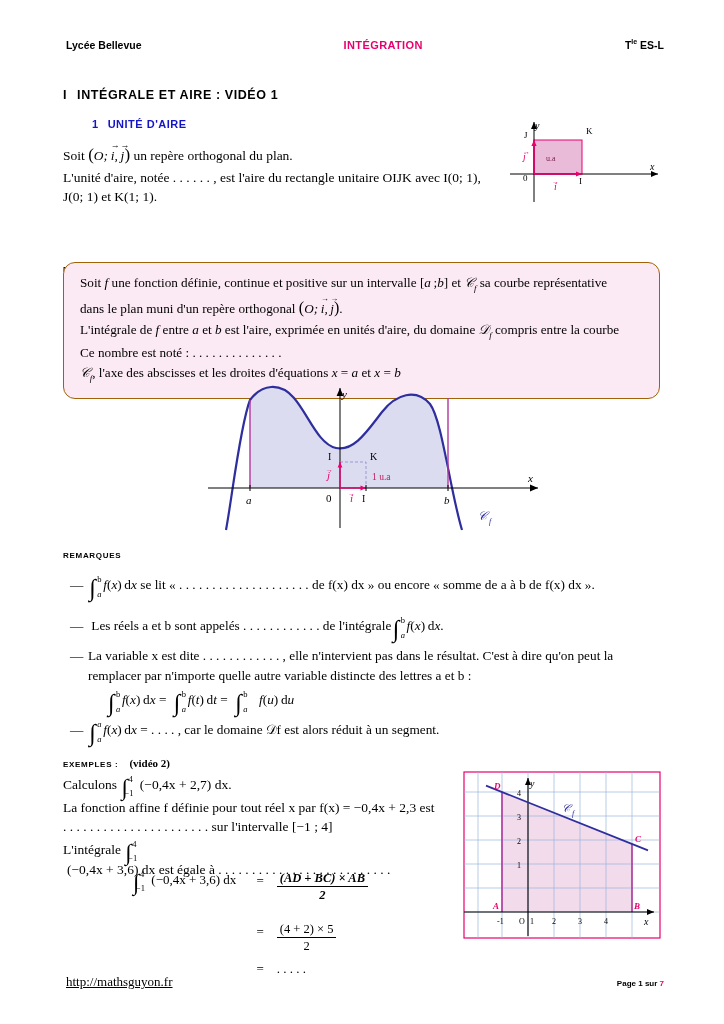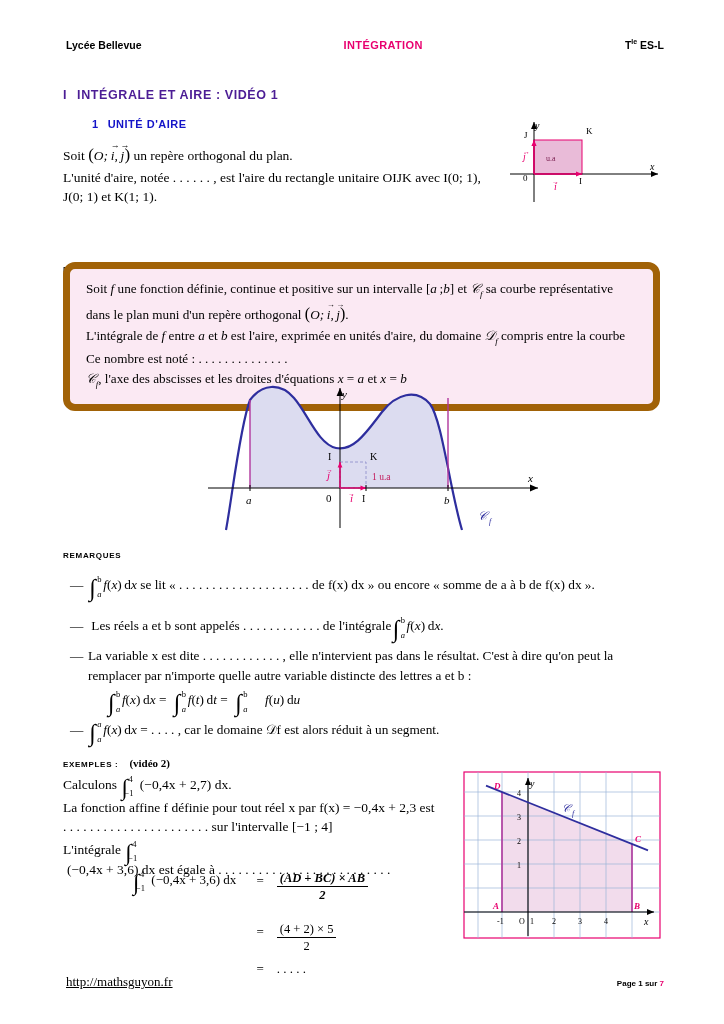--- a/index.html
+++ b/index.html
@@ -25,21 +25,21 @@
   .hdr .center{
     font-family:"Liberation Sans",sans-serif;font-weight:bold;
     color:#E8006F;letter-spacing:.4px;font-size:11px;
   }
   .hdr .right{font-family:"Liberation Sans",sans-serif;font-weight:bold;font-size:10.5px;}
   .hdr .right sup{font-size:7px;}
 
   
   .h1{
     position:absolute;font-family:"Liberation Sans",sans-serif;font-weight:bold;
-    color:#4c1d95;font-size:12.5px;letter-spacing:.6px;
+    color:#000000;font-size:12.5px;letter-spacing:.6px;
   }
   .h1 .num{margin-right:10px;}
   .h2{
     position:absolute;font-family:"Liberation Sans",sans-serif;font-weight:bold;
     color:#1414C8;font-size:11px;letter-spacing:.5px;
   }
   .h2 .num{margin-right:9px;}
   .lbl{
     position:absolute;font-family:"Liberation Sans",sans-serif;font-weight:bold;
     font-size:8px;letter-spacing:.7px;color:#000;
@@ -47,21 +47,21 @@
 
   
   .txt{position:absolute;font-size:13.5px;line-height:1.45;}
   .it{font-style:italic;}
   .mathvar{font-style:italic;font-family:"Liberation Serif",serif;}
 
   
   .defbox{
     position:absolute;left:63px;top:262px;width:597px;
     background:#FBE9F3;
-    border:7px solid #a16207;
+    border:1px solid #a16207;
     border-radius:12px;
     padding:10px 16px 12px 16px;
     box-sizing:border-box;
     font-size:13.2px;line-height:1.55;
   }
 
   
   .fig{position:absolute;}
   svg{display:block;}
 
@@ -215,21 +215,21 @@
         <div>La variable x est dite . . . . . . . . . . . . , elle n'intervient pas dans le résultat. C'est à dire qu'on peut la</div>
         <div>remplacer par n'importe quelle autre variable distincte des lettres a et b :</div>
       </div>
     </div>
     <div style="margin-left:40px;margin-top:4px;">
       <span class="lim" style="top:-2px;"><span style="display:block;position:relative;left:6px;">b</span><span class="int" style="font-size:24px;display:block;position:relative;top:4px;left:-2px;">∫</span><span style="display:block;position:relative;left:6px;top:6px;font-style:italic;">a</span></span>
       <span style="display:inline-block;margin-left:2px;"><span class="it">f</span>(<span class="it">x</span>) d<span class="it">x</span> =</span>
       <span class="lim" style="top:-2px;margin-left:6px;"><span style="display:block;position:relative;left:6px;">b</span><span class="int" style="font-size:24px;display:block;position:relative;top:4px;left:-2px;">∫</span><span style="display:block;position:relative;left:6px;top:6px;font-style:italic;">a</span></span>
       <span style="display:inline-block;margin-left:2px;"><span class="it">f</span>(<span class="it">t</span>) d<span class="it">t</span> =</span>
       <span class="lim" style="top:-2px;margin-left:6px;"><span style="display:block;position:relative;left:6px;">b</span><span class="int" style="font-size:24px;display:block;position:relative;top:4px;left:-2px;">∫</span><span style="display:block;position:relative;left:6px;top:6px;font-style:italic;">a</span></span>
-      <span style="display:inline-block;margin-left:18px;"><span class="it">f</span>(<span class="it">u</span>) d<span class="it">u</span></span>
+      <span style="display:inline-block;margin-left:12px;"><span class="it">f</span>(<span class="it">u</span>) d<span class="it">u</span></span>
     </div>
   </div>
 
   <div class="rem" style="left:70px;top:720px;width:600px;">
     <span style="display:inline-block;width:18px;">—</span>
     <span class="lim" style="top:-2px;"><span style="display:block;position:relative;left:6px;font-style:italic;">a</span><span class="int" style="font-size:24px;display:block;position:relative;top:4px;left:-2px;">∫</span><span style="display:block;position:relative;left:6px;top:6px;font-style:italic;">a</span></span>
     <span style="display:inline-block;margin-left:2px;"><span class="it">f</span>(<span class="it">x</span>) d<span class="it">x</span></span>
     <span>= . . . . , car le domaine 𝒟f est alors réduit à un segment.</span>
   </div>
 

